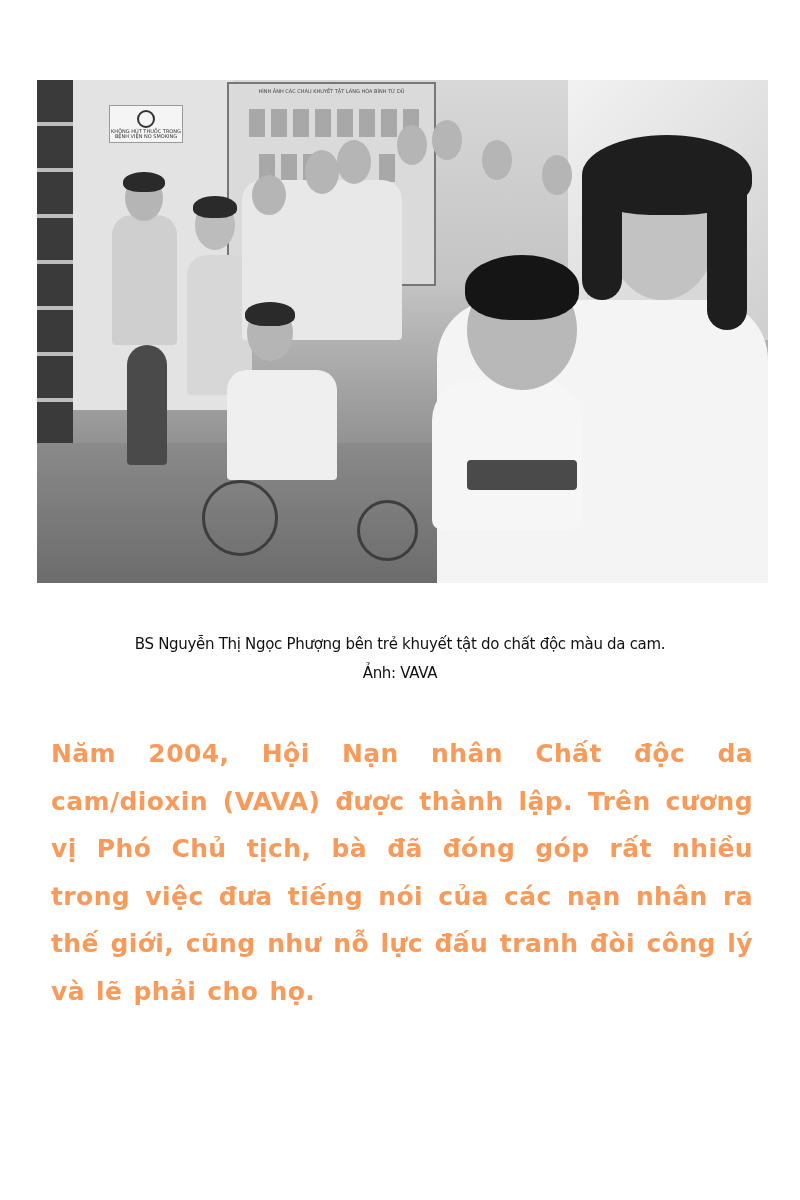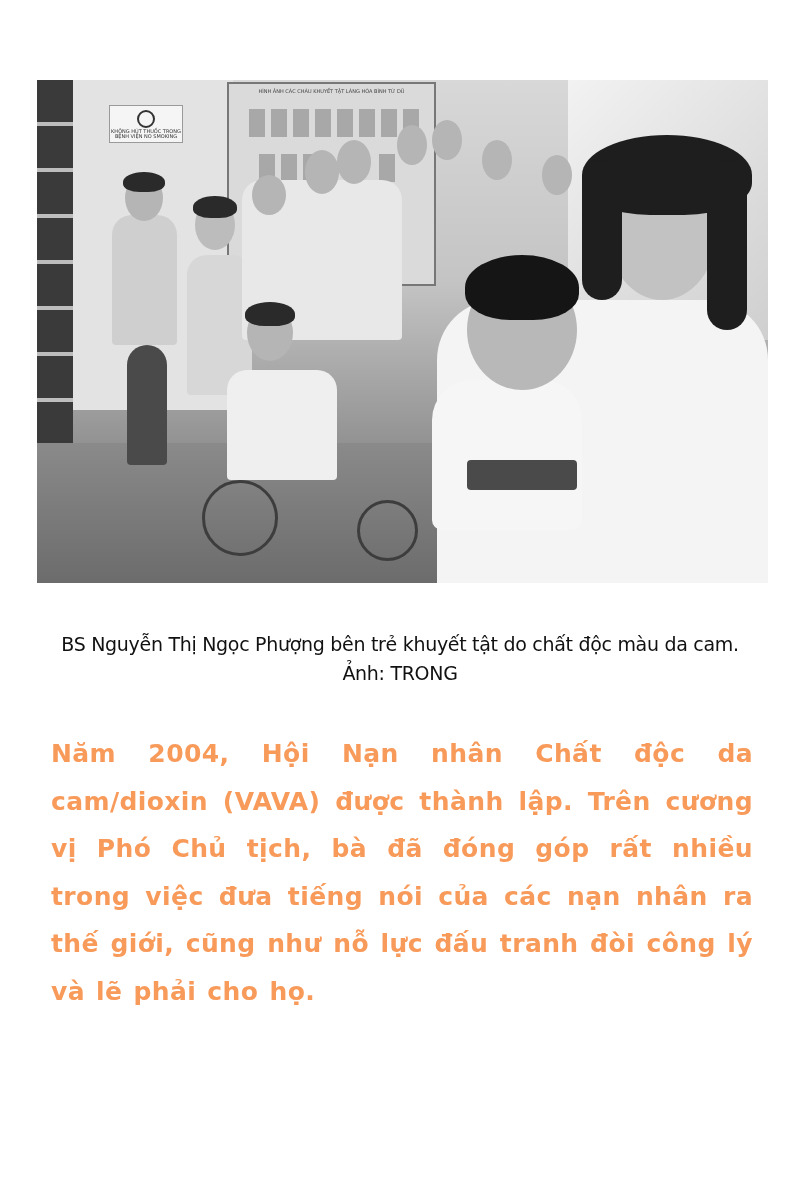--- a/index.html
+++ b/index.html
@@ -39,21 +39,21 @@
       background: linear-gradient(180deg, #8a8a8a 0%, #6c6c6c 100%);
     }
     .person { position: absolute; border-radius: 50% 50% 40% 40%; background: #2a2a2a; }
     .face { position: absolute; border-radius: 50%; background: #b5b5b5; }
     .body { position: absolute; border-radius: 20px 20px 4px 4px; background: #e6e6e6; }
     .coat { position: absolute; background: #f4f4f4; border-radius: 60px 60px 0 0; }
     .wheel { position: absolute; border: 3px solid #3d3d3d; border-radius: 50%; }
 
     .caption {
       position: absolute; left: 0; top: 630px; width: 800px; text-align: center;
-      font-family: "DejaVu Sans", sans-serif; font-size: 19px; line-height: 29px; color: #111111;
+      font-family: "DejaVu Sans", sans-serif; font-size: 15px; line-height: 29px; color: #111111;
       letter-spacing: -0.3px;
     }
     .body-text {
       position: absolute; left: 51px; top: 730px; width: 702px;
       font-family: "DejaVu Sans", sans-serif; font-weight: bold; font-size: 25px; line-height: 47.5px;
       color: #f89a5a; text-align: justify; text-align-last: left; letter-spacing: 0.4px;
       word-spacing: 2px;
     }
   </style>
 </head>
@@ -115,16 +115,16 @@
   <div class="person" style="left:670px;top:80px;width:40px;height:170px;background:#1e1e1e;border-radius:20px"></div>
 
   <div class="body" style="left:395px;top:300px;width:150px;height:150px;background:#f6f6f6;border-radius:40px 40px 10px 10px"></div>
   <div class="face" style="left:430px;top:190px;width:110px;height:120px;background:#b8b8b8"></div>
   <div class="person" style="left:428px;top:175px;width:114px;height:65px;background:#151515"></div>
   <div class="body" style="left:430px;top:380px;width:110px;height:30px;background:#4a4a4a;border-radius:4px"></div>
 </div>
 
 <div class="caption">
   <div>BS Nguyễn Thị Ngọc Phượng bên trẻ khuyết tật do chất độc màu da cam.</div>
-  <div>Ảnh: TRONG</div>
+  <div>Ảnh: VAVA</div>
 </div>
 
 <div class="body-text">Năm 2004, Hội Nạn nhân Chất độc da cam/dioxin (VAVA) được thành lập. Trên cương vị Phó Chủ tịch, bà đã đóng góp rất nhiều trong việc đưa tiếng nói của các nạn nhân ra thế giới, cũng như nỗ lực đấu tranh đòi công lý và lẽ phải cho họ.</div>
 
 </body></html>

